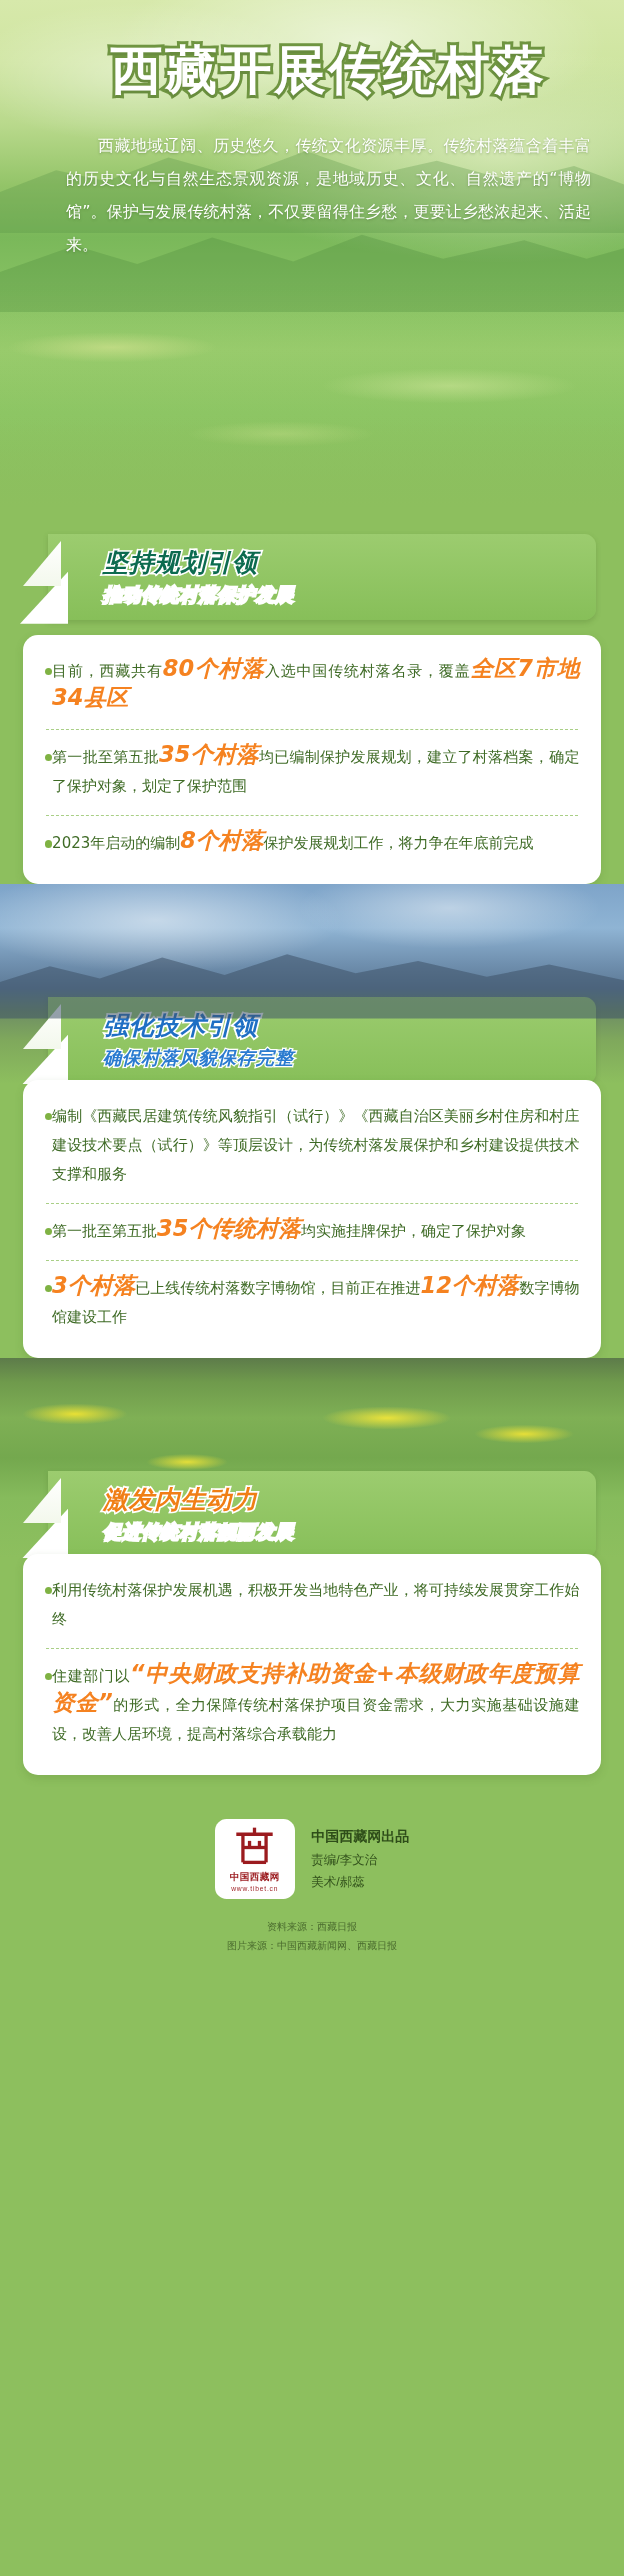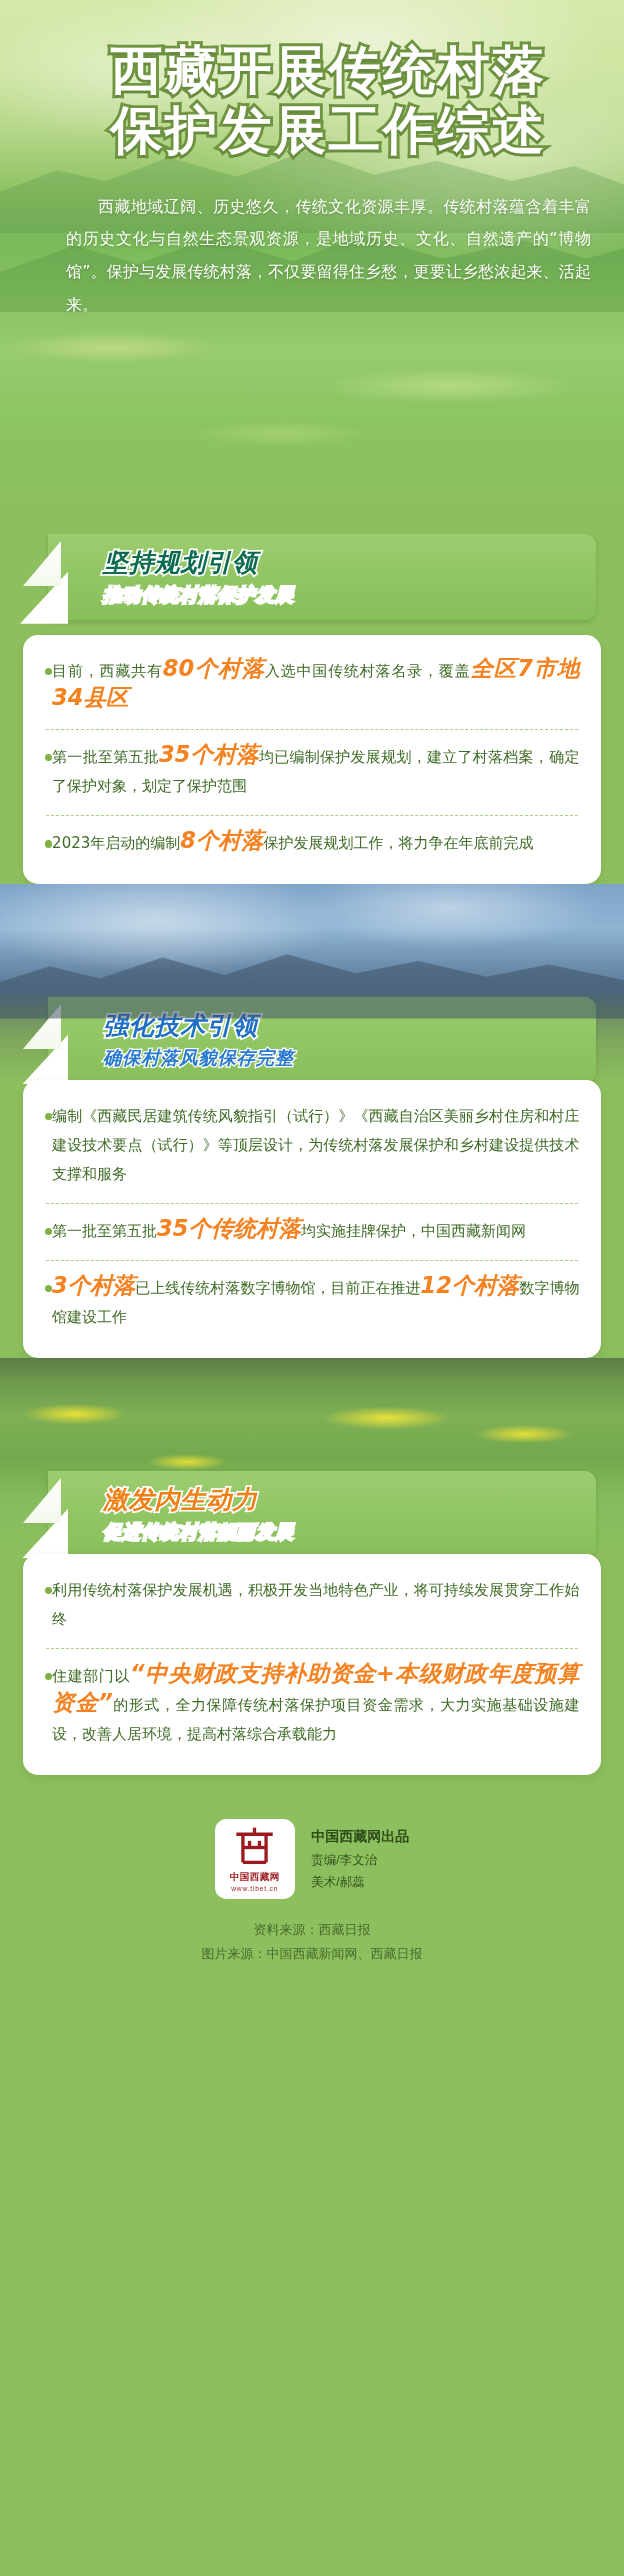--- a/index.html
+++ b/index.html
@@ -230,38 +230,37 @@
   .logo-mark {
     width: 47px; height: 43px;
     position: relative;
   }
   .logo-name { font-size: 9.6px; color:#9b1b1f; font-weight:700; letter-spacing:0.4px; }
   .logo-url  { font-size: 6.7px; color:#9b1b1f; letter-spacing:0.8px; }
   .footer-credits { text-align:left; }
   .credit-main { font-size: 14px; font-weight:700; color:#2e4d19; margin-bottom:5.8px; }
   .credit-line { font-size: 12.5px; color:#34541d; margin-top:5px; }
   .footer-sources { margin-top: 18.3px; }
-  .src-line { font-size: 13px; color:#4a6b2e; line-height: 1.9; font-family:Liberation Serif, serif; }
+  .src-line { font-size: 10px; color:#4a6b2e; line-height: 1.9; font-family:Liberation Mono, monospace; }
 </style>
 </head>
 <body>
 
 <div class="poster">
 
   <div class="hero">
     <div class="hero-photo">
       <div class="mtn mtn1"></div>
       <div class="mtn mtn2"></div>
       <div class="fields"></div>
       <div class="hero-fade"></div>
     </div>
 
     <div class="title-block">
       <div class="title-line">西藏开展传统村落</div>
-      <div class="title-line">保护发展工作综述</div>
     </div>
 
     <p class="intro">西藏地域辽阔、历史悠久，传统文化资源丰厚。传统村落蕴含着丰富的历史文化与自然生态景观资源，是地域历史、文化、自然遗产的“博物馆”。保护与发展传统村落，不仅要留得住乡愁，更要让乡愁浓起来、活起来。</p>
   </div>
 
   <div class="banner-wrap">
     <div class="banner c-green">
       <div class="ribbon-tail"></div>
       <div class="banner-h1">坚持规划引领</div>
       <div class="banner-h2">推动传统村落保护发展</div>
@@ -296,21 +295,21 @@
   </div>
 
   <div class="card">
     <div class="bullet-row">
       <span class="dot"></span>
       <div class="bullet-text"><span>编制《西藏民居建筑传统风貌指引（试行）》《西藏自治区美丽乡村住房和村庄建设技术要点（试行）》等顶层设计，为传统村落发展保护和乡村建设提供技术支撑和服务</span></div>
     </div>
     <div class="divider"></div>
     <div class="bullet-row">
       <span class="dot"></span>
-      <div class="bullet-text"><span>第一批至第五批</span><span class="hl">35个传统村落</span><span>均实施挂牌保护，中国西藏新闻网</span></div>
+      <div class="bullet-text"><span>第一批至第五批</span><span class="hl">35个传统村落</span><span>均实施挂牌保护，确定了保护对象</span></div>
     </div>
     <div class="divider"></div>
     <div class="bullet-row">
       <span class="dot"></span>
       <div class="bullet-text"><span class="hl">3个村落</span><span>已上线传统村落数字博物馆，目前正在推进</span><span class="hl">12个村落</span><span>数字博物馆建设工作</span></div>
     </div>
   </div>
 
   <div class="photo photo-field">
     <div class="banner-wrap banner-over-photo">

